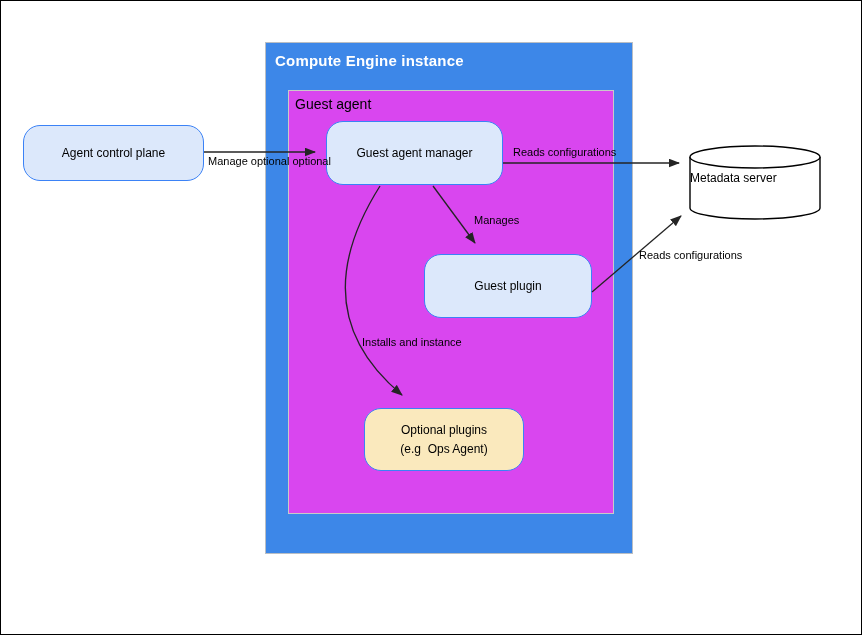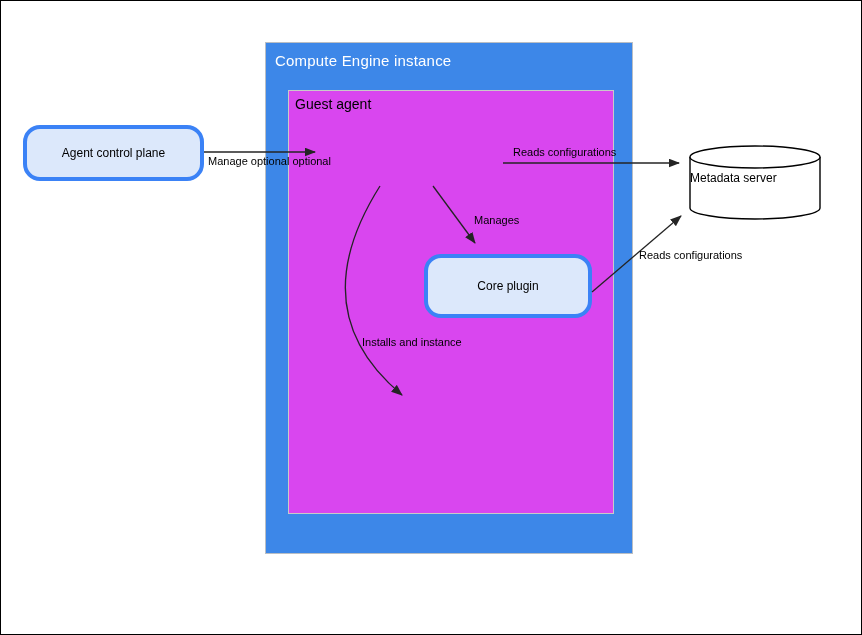--- a/index.html
+++ b/index.html
@@ -23,38 +23,39 @@
     width: 368px; height: 512px;
     background: #3d87e8;
     border: 1px solid #b9bec4;
     box-sizing: border-box;
   }
   .container-blue .title {
     color: #ffffff;
     font-size: 15px;
     padding: 9px 16px 0 9px;
     letter-spacing: 0.2px;
+    font-weight: bold;
   }
   .panel-gray {
     position: absolute;
     left: 287px; top: 89px;
     width: 326px; height: 424px;
     background: #d946ef;
     border: 1px solid #c9c9c9;
     box-sizing: border-box;
   }
   .panel-gray .title {
     color: #000000;
     font-size: 14px;
     padding: 5px 0 0 6px;
   }
   
   .node {
     position: absolute;
-    border: 4px solid #3b82f6;
+    border: 1px solid #3b82f6;
     border-radius: 17px;
     box-sizing: border-box;
     display: flex;
     flex-direction: column;
     align-items: center;
     justify-content: center;
     font-size: 12px;
     color: #000000;
     text-align: center;
     line-height: 1.55;
@@ -114,25 +115,32 @@
   </div>
 
   <div class="panel-gray">
     <div class="title">Guest agent</div>
   </div>
 
   <div class="node node-blue" id="node-agent-control-plane">
     <span class="line">Agent control plane</span>
   </div>
 
+  <div class="node node-blue" id="node-guest-agent-manager">
+    <span class="line">Guest agent manager</span>
+  </div>
 
   <div class="node node-blue" id="node-core-plugin">
-    <span class="line">Core plugin</span>
+    <span class="line">Guest plugin</span>
   </div>
 
+  <div class="node node-yellow" id="node-optional-plugins">
+    <span class="line">Optional plugins</span>
+    <span class="line">(e.g  Ops Agent)</span>
+  </div>
 
   <svg id="edge-layer" viewBox="0 0 860 633" xmlns="http://www.w3.org/2000/svg">
     <defs>
       <marker id="arrowhead" markerUnits="userSpaceOnUse" markerWidth="12" markerHeight="9" refX="10.5" refY="4.5" orient="auto">
         <path d="M0,0 L11.5,4.5 L0,9 z" fill="#242424"></path>
       </marker>
     </defs>
 
     <g>
       <path class="cyl" d="M 689 156 L 689 207 A 65 11 0 0 0 819 207 L 819 156"></path>

